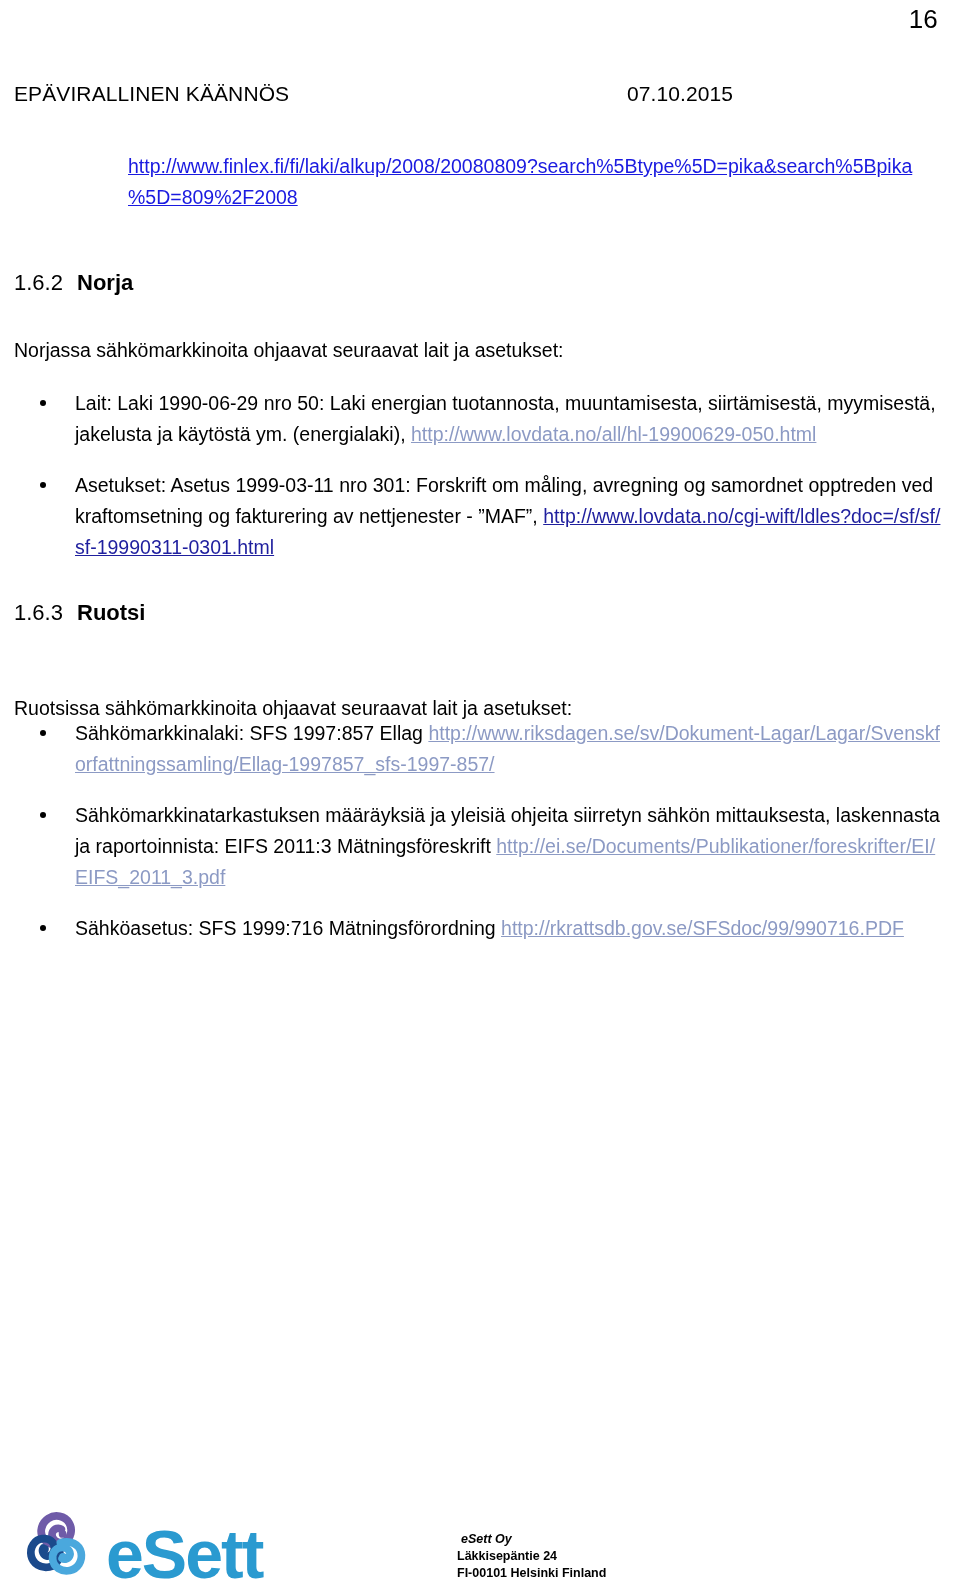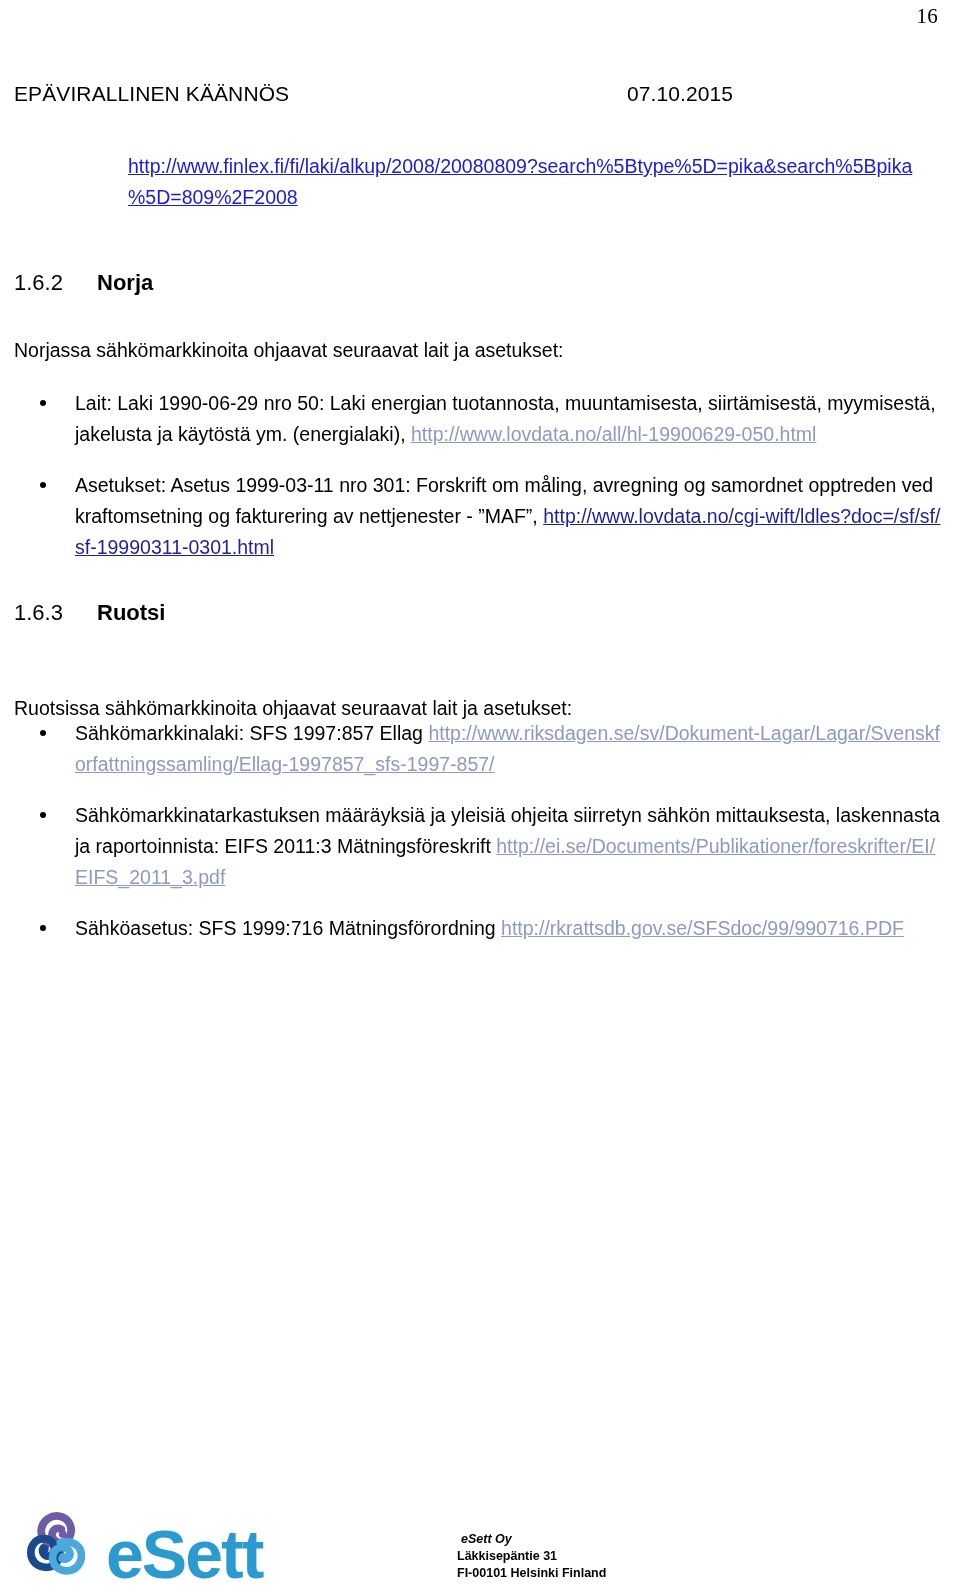--- a/index.html
+++ b/index.html
@@ -17,24 +17,23 @@
     height: 1586px;
     background: #ffffff;
     overflow: hidden;
   }
 
   
   .page-number {
     position: absolute;
     top: 6px;
     right: 22px;
-    font-size: 21px;
+    font-size: 26px;
     line-height: 1;
     letter-spacing: 0.2px;
-    font-family: Liberation Serif, serif;
   }
   .header-row {
     position: absolute;
     top: 82px;
     left: 14px;
     right: 22px;
     display: flex;
     justify-content: space-between;
     align-items: baseline;
     font-size: 21px;
@@ -65,21 +64,20 @@
     align-items: baseline;
     white-space: nowrap;
   }
   .section-heading .num {
     font-weight: normal;
     min-width: 63px;
     display: inline-block;
   }
   .section-heading .ttl {
     font-weight: bold;
-    margin-left: 20px;
   }
   #heading-norja { top: 270px; }
   #heading-ruotsi { top: 600px; }
 
   .intro {
     position: absolute;
     left: 14px;
     font-size: 19.5px;
     line-height: 31px;
   }
@@ -232,18 +230,18 @@
           <circle cx="36" cy="57" r="4.5" fill="#1b4a8c"></circle>
 
           <path d="M54 50 C66 46 76 52 78 61 C80 71 74 80 65 82 C55 84 46 78 45 69 C44 61 49 55 56 55 C62 55 66 60 65 64 C64 68 59 70 56 68" stroke="#4aa8dd" stroke-width="9"></path>
           <circle cx="57" cy="66" r="4.5" fill="#4aa8dd"></circle>
         </g>
       </svg>
       <span class="logo-word">eSett</span>
     </div>
     <div class="footer-address">
       <div class="addr-line first">eSett Oy</div>
-      <div class="addr-line">Läkkisepäntie 31</div>
+      <div class="addr-line">Läkkisepäntie 24</div>
       <div class="addr-line">FI-00101 Helsinki Finland</div>
     </div>
   </div>
 
 </div>
 
 </body></html>

